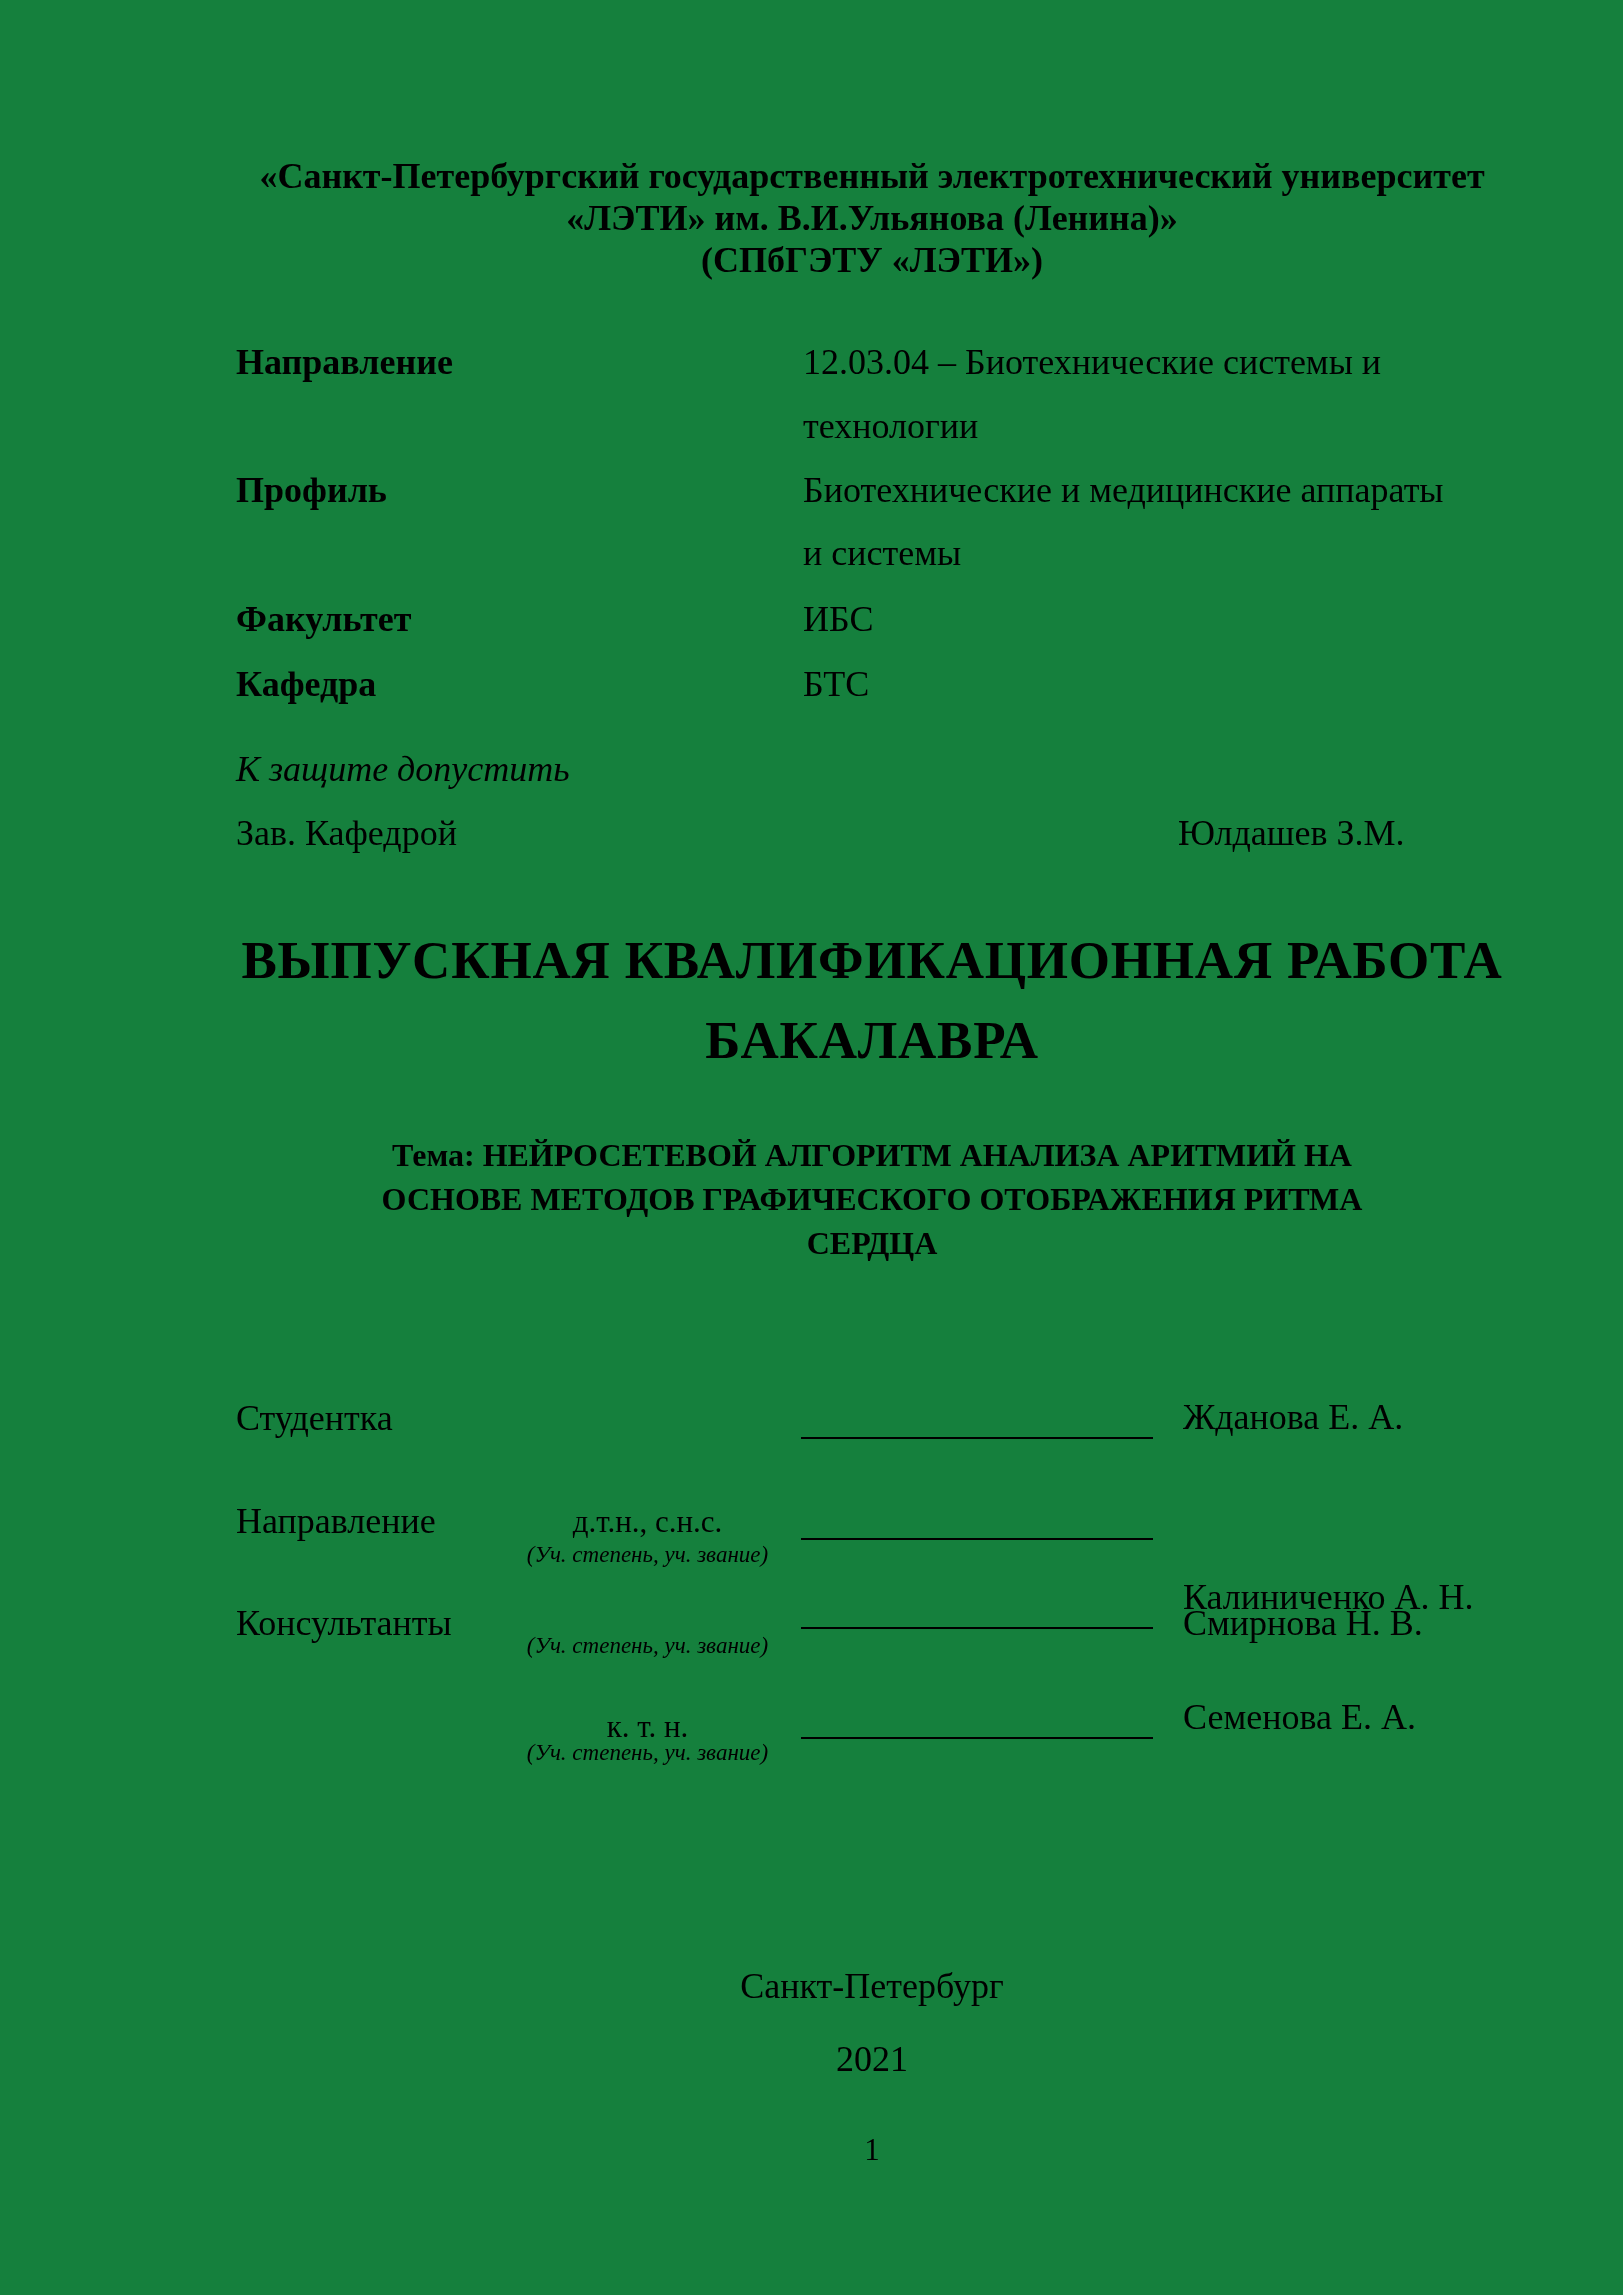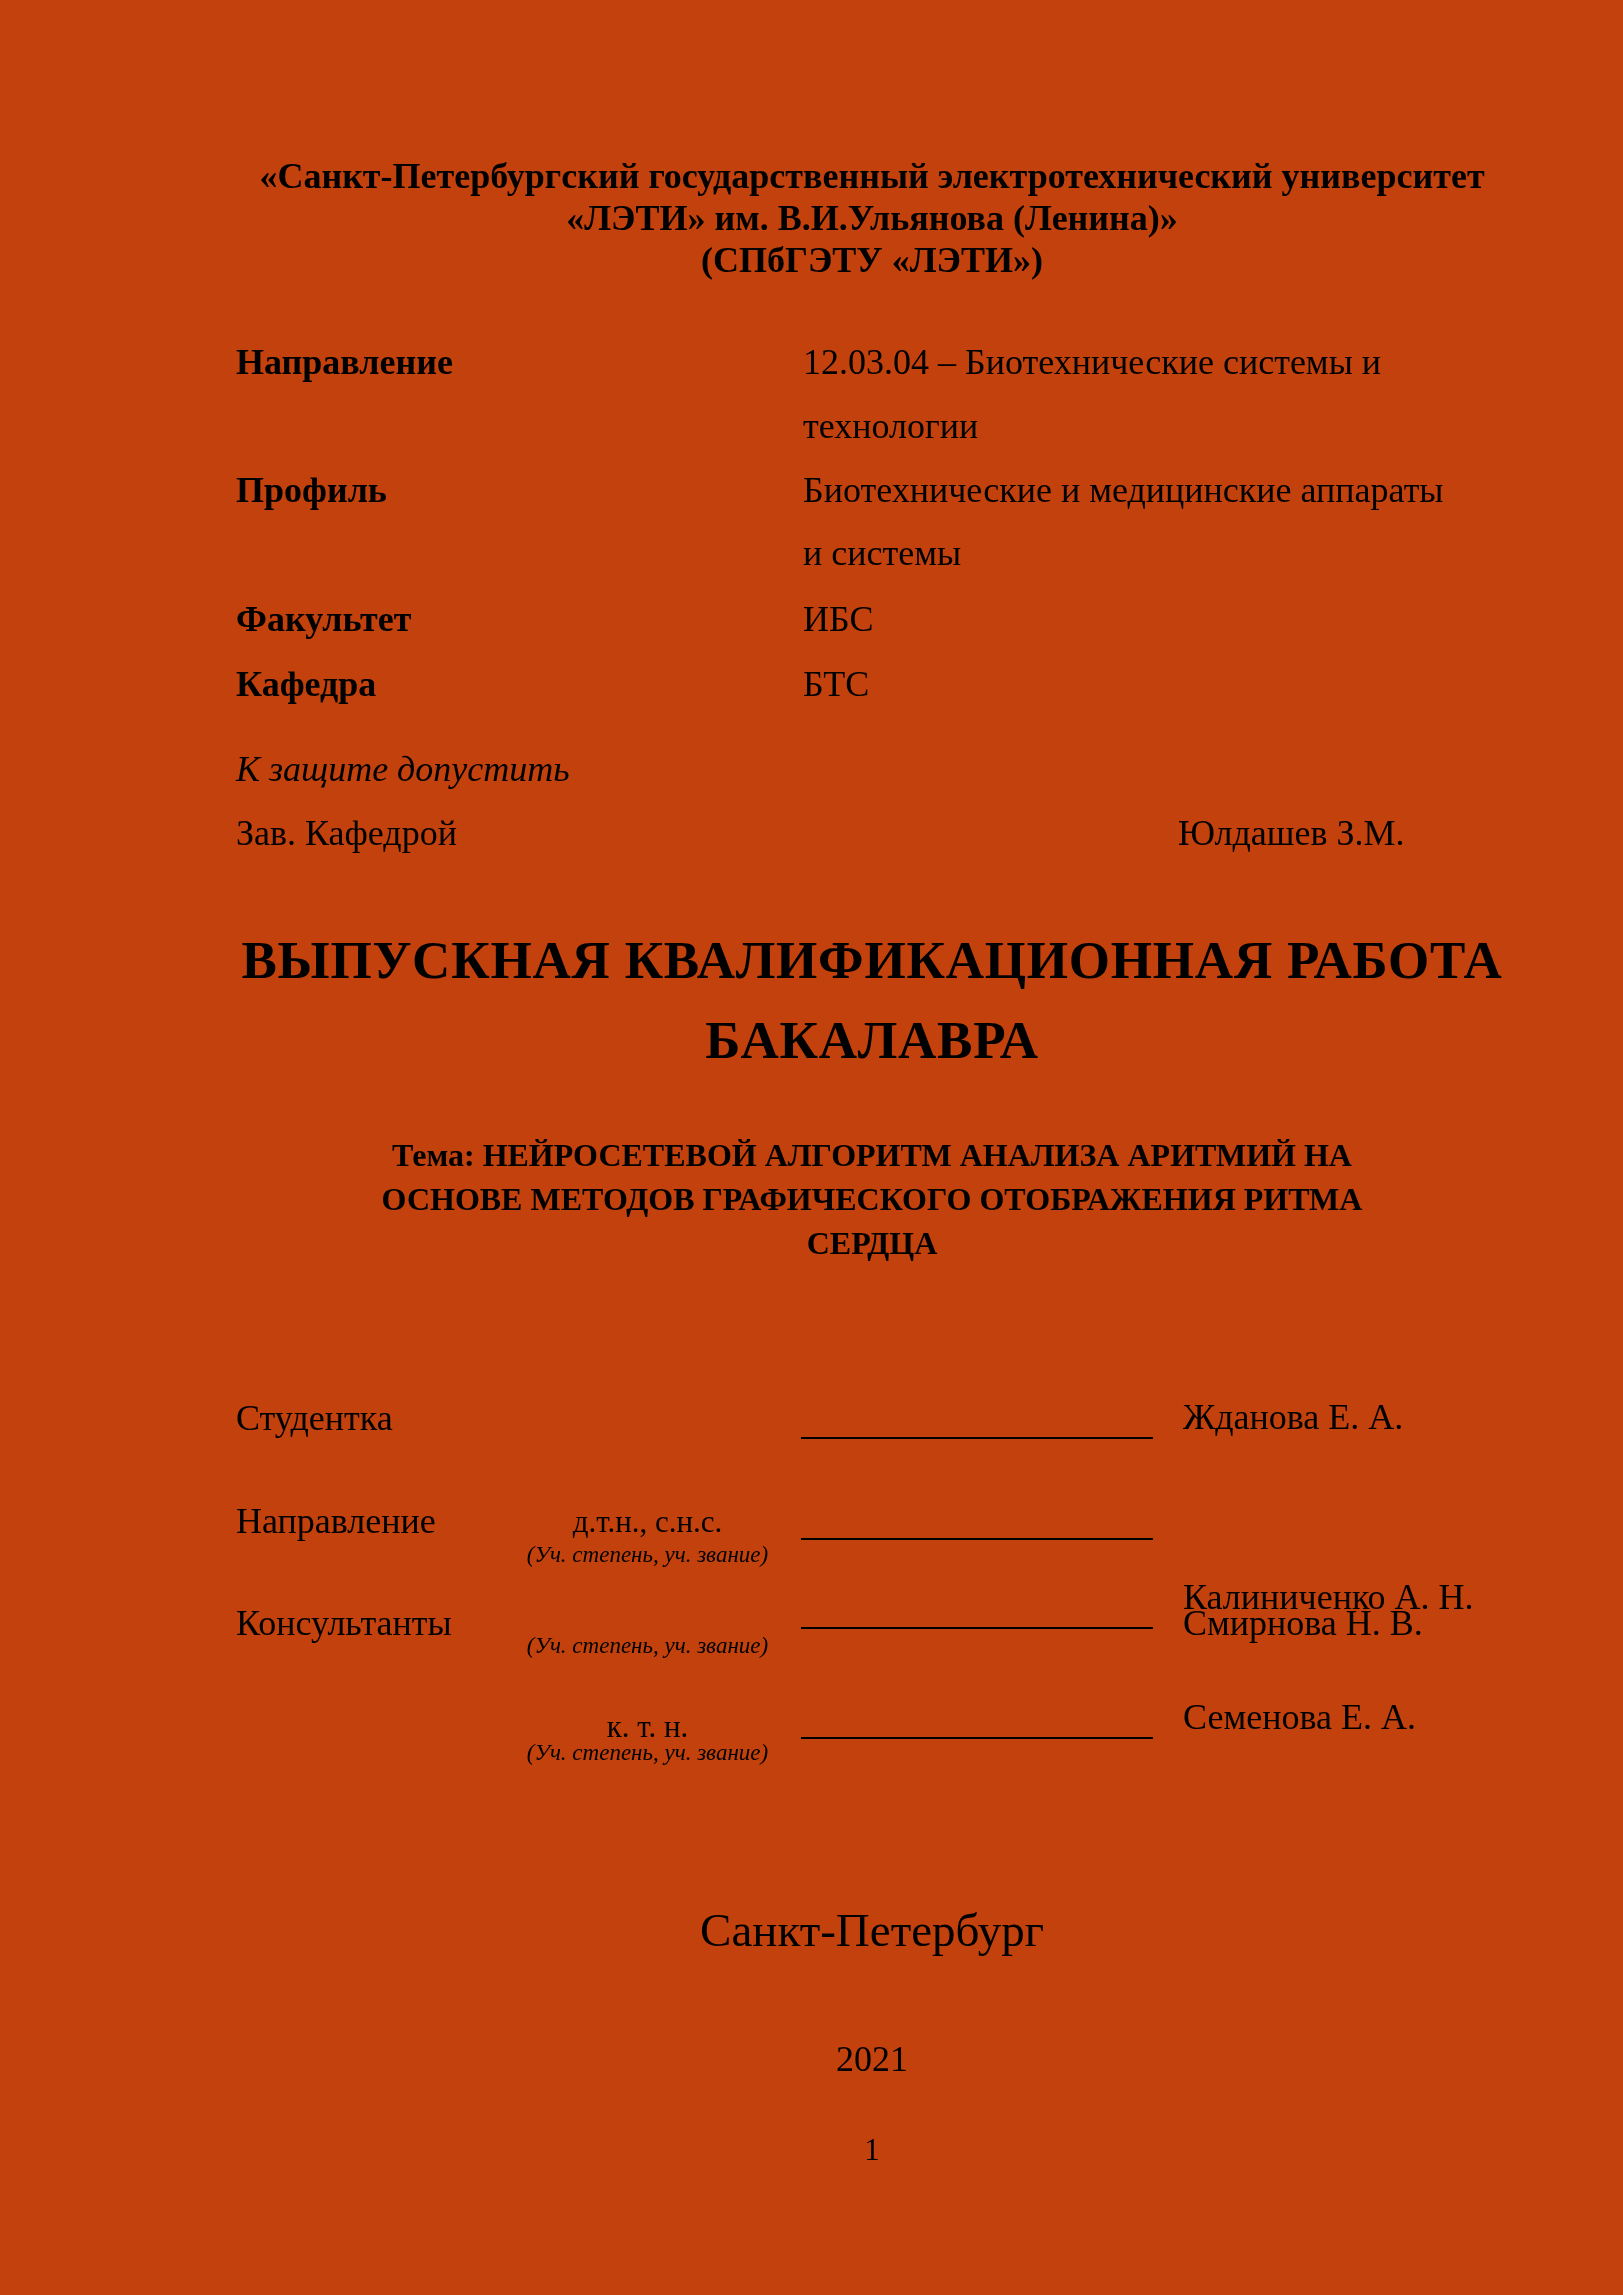--- a/index.html
+++ b/index.html
@@ -1,41 +1,41 @@
 <!DOCTYPE html>
 <html style="font-size:12.6px"><head>
 <meta charset="utf-8">
 <style>
   html,body{margin:0;padding:0;background:#888;}
   .page{
     position:relative;
     width:1623px;
     height:2295px;
-    background:#c2410c;
+    background:#15803d;
     font-family:"Liberation Serif","DejaVu Serif",serif;
     color:#000;
     margin:0 auto;
     overflow:hidden;
   }
   .abs{position:absolute;}
   .center-block{left:236px;width:1272px;text-align:center;}
   .bold{font-weight:bold;}
   .italic{font-style:italic;}
   .fs-body{font-size:36px;line-height:42px;}
   .header-block{top:155px;font-weight:bold;font-size:36px;line-height:42px;}
   .title-block{top:920px;font-weight:bold;font-size:53px;line-height:80px;letter-spacing:0.8px;}
   .theme-block{top:1133px;font-weight:bold;font-size:32px;line-height:44px;}
   .label-col{left:236px;}
   .value-col{left:803px;}
   .name-col{left:1183px;}
   .degree-col{left:518px;width:259px;text-align:center;}
   .deg{font-size:31px;line-height:36px;text-align:center;}
   .note{font-size:23px;line-height:26px;font-style:italic;}
   .sig-line{left:801px;width:352px;height:0;border-bottom:2.4px solid #000;}
-  .footer-city{top:1909px;font-size:47px;line-height:42px;}
+  .footer-city{top:1965px;font-size:36px;line-height:42px;}
   .footer-year{top:2038px;font-size:36px;line-height:42px;}
   .page-num{top:2132px;font-size:31px;line-height:36px;}
 </style>
 </head>
 <body>
 
 <div class="page">
 
   <div class="abs center-block header-block">
     <div>«Санкт-Петербургский государственный электротехнический университет</div>

